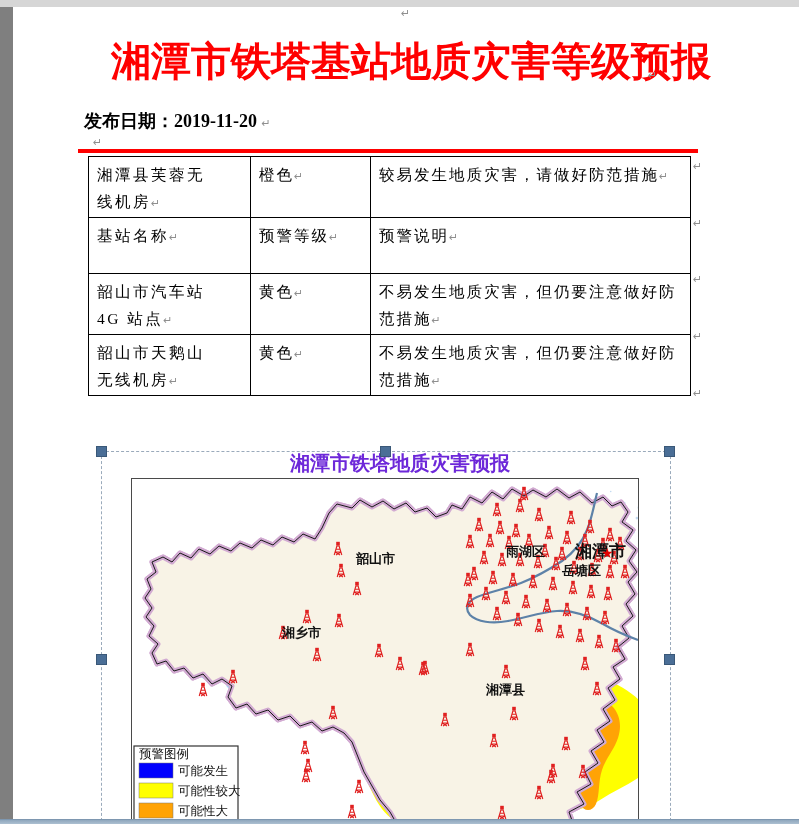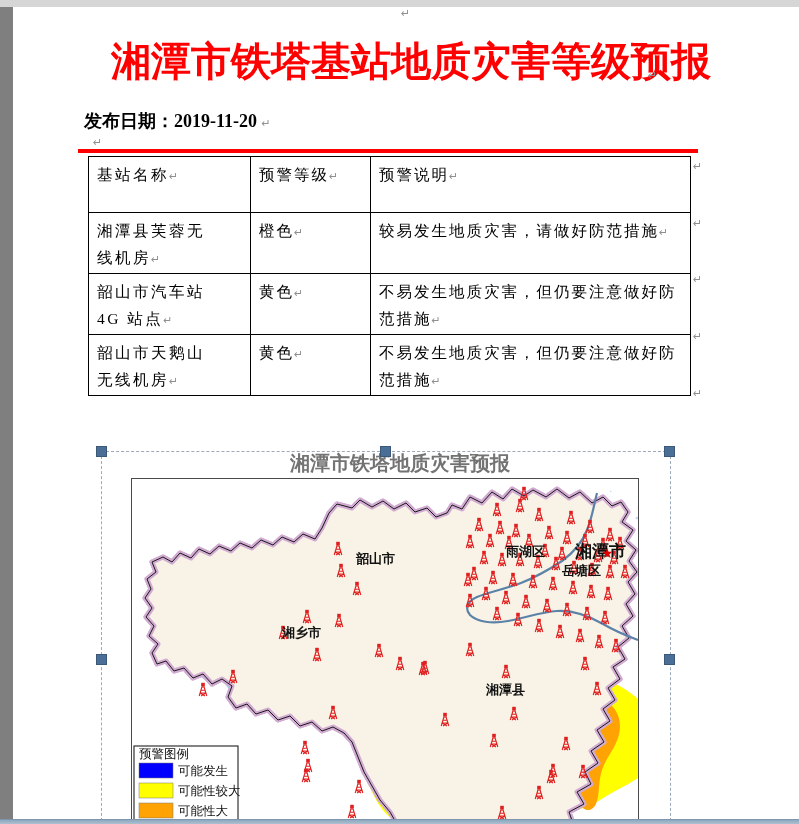--- a/index.html
+++ b/index.html
@@ -20,21 +20,21 @@
   .mk{color:#8f8f8f;font-size:11px;font-weight:normal;letter-spacing:0;
       font-family:"DejaVu Sans",sans-serif;}
   .mk.abs{position:absolute;line-height:11px;}
   
   table.warn{position:absolute;left:88px;top:156px;border-collapse:collapse;table-layout:fixed;}
   table.warn td{border:1px solid #000;vertical-align:top;padding:4px 8px 0 8px;
                 font-size:15.5px;line-height:27px;letter-spacing:2px;white-space:pre-line;}
   table.warn td.c0{letter-spacing:2.5px;}
   
   .map-title{position:absolute;left:140px;top:450px;width:520px;height:26px;line-height:26px;
-             text-align:center;font-size:20px;font-weight:600;color:#737373;z-index:6;}
+             text-align:center;font-size:20px;font-weight:600;color:#6d28d9;z-index:6;}
   svg.map{position:absolute;left:131px;top:478px;z-index:5;}
   .sel-rect{position:absolute;left:101px;top:451px;width:568px;height:378px;
             border:1px dashed #9aaabb;z-index:8;}
   .handle{position:absolute;width:9px;height:9px;background:#4a6e96;border:1px solid #3a5878;
           z-index:9;}
   .maplabel{font-weight:bold;fill:#111;font-family:"Liberation Sans",sans-serif;}
 </style>
 </head>
 <body>
 
@@ -48,30 +48,30 @@
 <span class="mk abs" style="left:93px;top:137px;">↵</span>
 <div class="red-rule"></div>
 
 <table class="warn">
   <colgroup>
       <col style="width:162px">
       <col style="width:120px">
       <col style="width:320px">
     </colgroup>
   <tbody id="warn-body">
-      <tr style="height: 56px;">
-        <td class="c0"><span>基站名称</span><span class="mk">↵</span></td>
-        <td class=""><span>预警等级</span><span class="mk">↵</span></td>
-        <td class=""><span>预警说明</span><span class="mk">↵</span></td>
-      </tr>
       <tr style="height: 55px;">
         <td class="c0"><span>湘潭县芙蓉无
 线机房</span><span class="mk">↵</span></td>
         <td class=""><span>橙色</span><span class="mk">↵</span></td>
         <td class=""><span>较易发生地质灾害，请做好防范措施</span><span class="mk">↵</span></td>
+      </tr>
+      <tr style="height: 56px;">
+        <td class="c0"><span>基站名称</span><span class="mk">↵</span></td>
+        <td class=""><span>预警等级</span><span class="mk">↵</span></td>
+        <td class=""><span>预警说明</span><span class="mk">↵</span></td>
       </tr>
       <tr style="height: 57px; padding-left: 30px;">
         <td class="c0"><span>韶山市汽车站
 4G 站点</span><span class="mk">↵</span></td>
         <td class=""><span>黄色</span><span class="mk">↵</span></td>
         <td class=""><span>不易发生地质灾害，但仍要注意做好防
 范措施</span><span class="mk">↵</span></td>
       </tr>
       <tr style="height: 57px;">
         <td class="c0"><span>韶山市天鹅山

